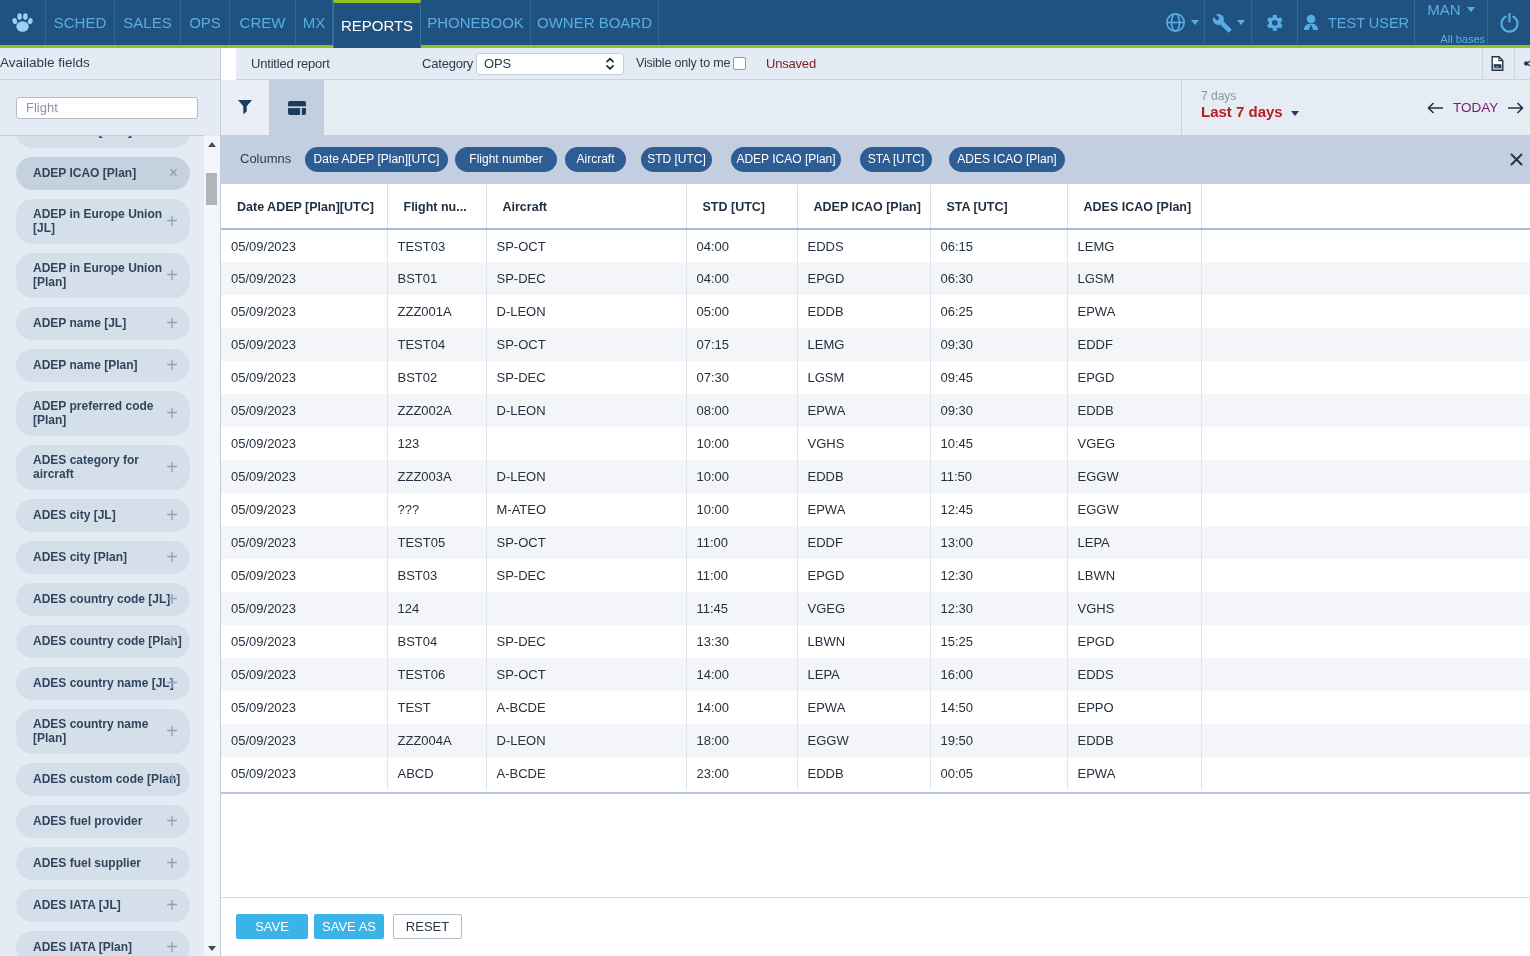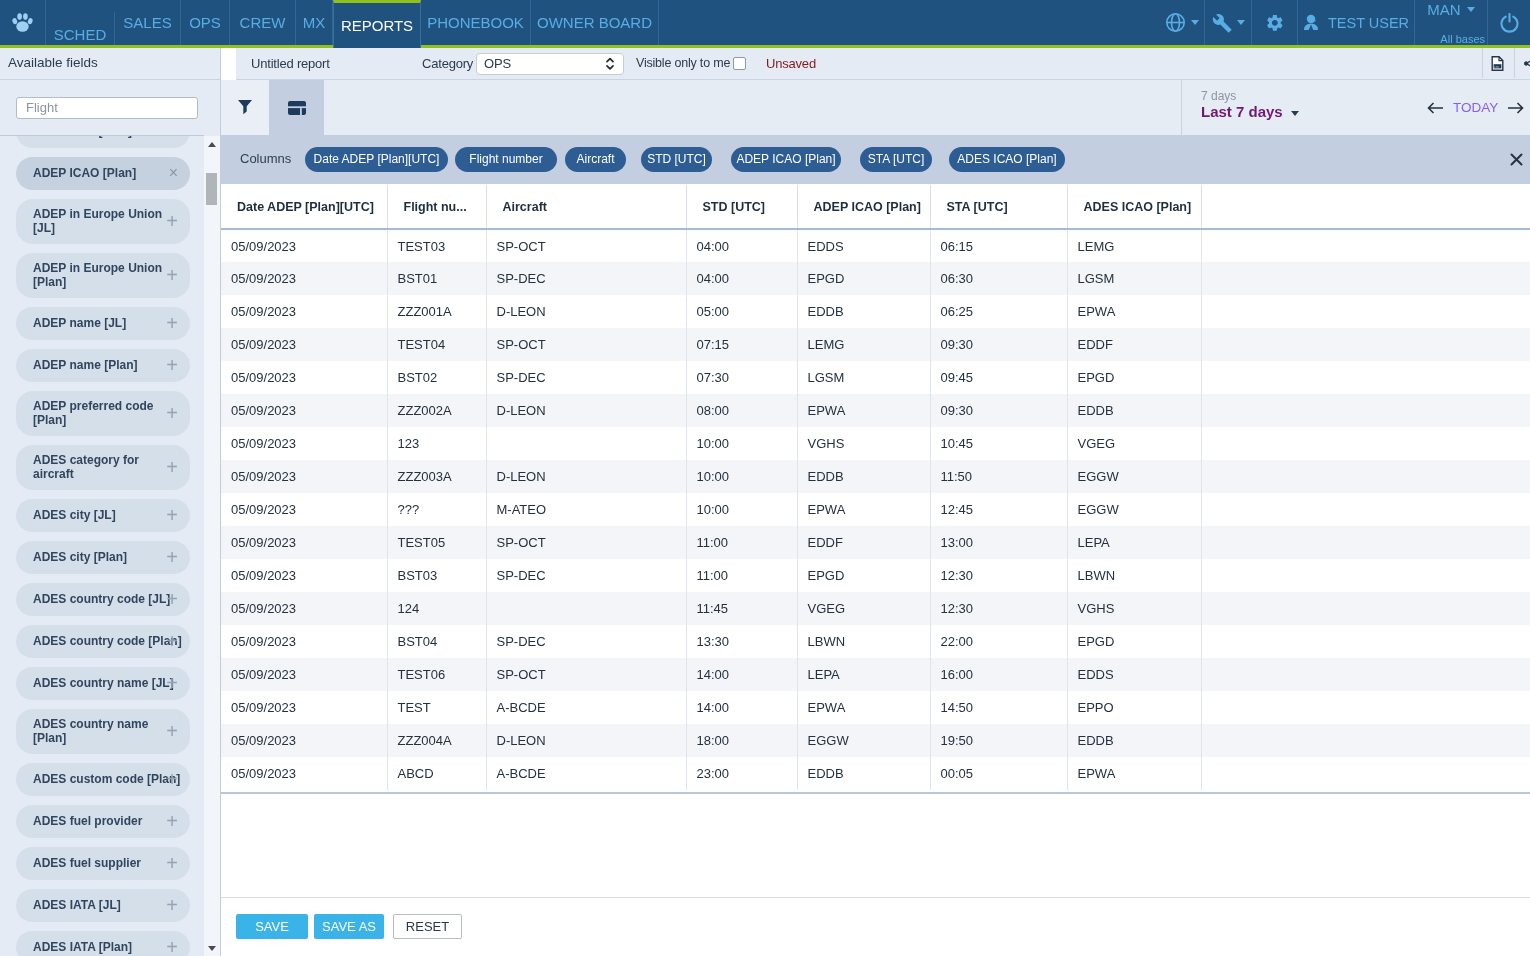--- a/index.html
+++ b/index.html
@@ -7,21 +7,21 @@
 .abs { position:absolute; }
 
 #nav { position:absolute; left:0; top:0; width:1530px; height:45px; background:#20527f; }
 #greenline { position:absolute; left:0; top:45px; width:1530px; height:3px; background:#92c01f; }
 .navitem { position:absolute; top:0; height:45px; display:flex; align-items:center; justify-content:center; color:#58ade4; font-size:15px; border-right:1px solid #2f6795; }
 #navtab { position:absolute; left:333px; top:0; width:88px; height:48px; background:#20527f; border-left:1px solid #3a6f9c; border-right:1px solid #3a6f9c; border-top:3px solid #92c01f; color:#ffffff; display:flex; align-items:center; justify-content:center; font-size:15px; }
 .caret { display:inline-block; width:0; height:0; border-left:4px solid transparent; border-right:4px solid transparent; border-top:5px solid #58ade4; margin-left:7px; }
 .caret.dk { border-top-color:#2c3b4c; }
 
 #sidebar { position:absolute; left:0; top:48px; width:221px; height:908px; background:#e4ebf4; border-right:1px solid #c2cedd; }
-#sbhead { position:absolute; left:0; top:0; width:220px; height:32px; border-bottom:1px solid #c9d4e2; color:#2b3c4f; font-size:13.5px; line-height:30px; padding-left:8px; }
+#sbhead { position:absolute; left:0; top:0; width:220px; height:32px; border-bottom:1px solid #c9d4e2; color:#2b3c4f; font-size:13.5px; line-height:30px; padding-left:0; }
 #sbsearch { position:absolute; left:16px; top:49px; width:182px; height:22px; background:#fff; border:1px solid #b3bcc7; border-radius:3px; color:#8b949f; font-size:13px; line-height:20px; padding-left:9px; }
 #sblistline { position:absolute; left:0; top:87px; width:204px; height:1px; background:#bfcbda; }
 #sblist { position:absolute; left:0; top:88px; width:204px; height:820px; overflow:hidden; }
 .chip { position:relative; margin:0 14px 9.5px 16px; width:174px; background:#d5dfea; border-radius:17px; color:#31465e; font-size:12px; font-weight:bold; display:flex; align-items:center; }
 .chip .txt { padding-left:17px; padding-right:0; line-height:14.5px; white-space:nowrap; }
 .chip .plus { position:absolute; right:12px; top:50%; transform:translateY(-50%); color:#94a3b3; font-size:20px; font-weight:normal; line-height:1; }
 .chip.s1 { height:32.5px; }
 .chip.s2 { height:44.5px; }
 .chip.sel { background:#c5d1de; }
 .chip.sel .plus { font-size:16px; color:#8598ab; }
@@ -60,21 +60,21 @@
 <div id="nav">
   <div class="navitem" style="left:0; width:46px;">
     <svg width="21" height="20" viewBox="0 0 21 20" fill="#9dd0f2">
       <ellipse cx="10.5" cy="13.5" rx="6.2" ry="5.2"></ellipse>
       <ellipse cx="2.8" cy="8.2" rx="2.3" ry="3.1" transform="rotate(-20 2.8 8.2)"></ellipse>
       <ellipse cx="7.6" cy="3.6" rx="2.3" ry="3.3"></ellipse>
       <ellipse cx="13.4" cy="3.6" rx="2.3" ry="3.3"></ellipse>
       <ellipse cx="18.2" cy="8.2" rx="2.3" ry="3.1" transform="rotate(20 18.2 8.2)"></ellipse>
     </svg>
   </div>
-  <div class="navitem" style="left:46px; width:69px;margin-top:12px;">SCHED</div>
+  <div class="navitem" style="left:46px; width:69px;">SCHED</div>
   <div class="navitem" style="left:115px; width:66px;">SALES</div>
   <div class="navitem" style="left:181px; width:49px;">OPS</div>
   <div class="navitem" style="left:230px; width:66px;">CREW</div>
   <div class="navitem" style="left:296px; width:37px;">MX</div>
   <div class="navitem" style="left:421px; width:110px;">PHONEBOOK</div>
   <div class="navitem" style="left:531px; width:128px;">OWNER BOARD</div>
   <div class="navitem" style="left:1159px; width:46px;">
     <svg width="21" height="21" viewBox="0 0 21 21" fill="none" stroke="#58ade4" stroke-width="1.6">
       <circle cx="10.5" cy="10.5" r="8.7"></circle>
       <ellipse cx="10.5" cy="10.5" rx="4" ry="8.7"></ellipse>
@@ -248,23 +248,23 @@
     </div>
     <div id="tbtn">
       <svg width="18" height="14" viewBox="0 0 18 14">
         <rect x="0" y="0" width="18" height="14" rx="2" fill="#1d3b5c"></rect>
         <rect x="0" y="5.3" width="18" height="1.8" fill="#c3cfe0"></rect>
         <rect x="12" y="7.1" width="1.8" height="6.9" fill="#c3cfe0"></rect>
       </svg>
     </div>
     <div id="drange">
       <div class="abs" style="left:19px; top:9px; font-size:12px; color:#8b95a1;">7 days</div>
-      <div class="abs" style="left:19px; top:23px; font-size:15px; font-weight:bold; color:#701a75;">Last 7 days</div>
+      <div class="abs" style="left:19px; top:23px; font-size:15px; font-weight:bold; color:#b91c1c;">Last 7 days</div>
       <span class="caret dk abs" style="left:102px; top:31px;"></span>
-      <div class="abs" style="left:245px; top:20px; display:flex; align-items:center; color:#8b5cf6; font-size:13.5px;">
+      <div class="abs" style="left:245px; top:20px; display:flex; align-items:center; color:#701a75; font-size:13.5px;">
         <svg width="17" height="12" viewBox="0 0 17 12" fill="none" stroke="#243240" stroke-width="1.6">
             <path d="M16 6 H1.5 M6.5 1 L1.5 6 L6.5 11"></path>
           </svg>
         <span style="margin:0 9px;">TODAY</span>
         <svg width="17" height="12" viewBox="0 0 17 12" fill="none" stroke="#243240" stroke-width="1.6">
             <path d="M1 6 H15.5 M10.5 1 L15.5 6 L10.5 11"></path>
           </svg>
       </div>
     </div>
   </div>
@@ -424,21 +424,21 @@
           <td>12:30</td>
           <td>VGHS</td>
           <td class="last"></td>
         </tr>
       <tr>
           <td>05/09/2023</td>
           <td>BST04</td>
           <td>SP-DEC</td>
           <td>13:30</td>
           <td>LBWN</td>
-          <td>22:00</td>
+          <td>15:25</td>
           <td>EPGD</td>
           <td class="last"></td>
         </tr>
       <tr>
           <td>05/09/2023</td>
           <td>TEST06</td>
           <td>SP-OCT</td>
           <td>14:00</td>
           <td>LEPA</td>
           <td>16:00</td>

